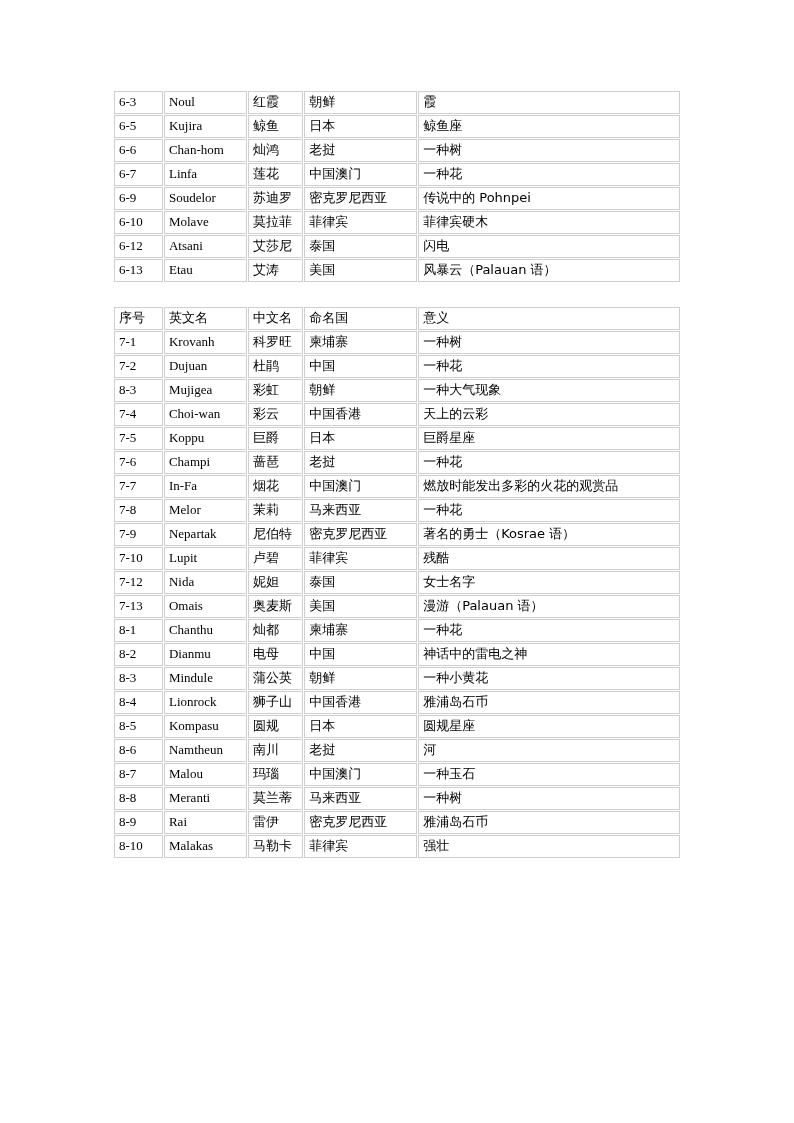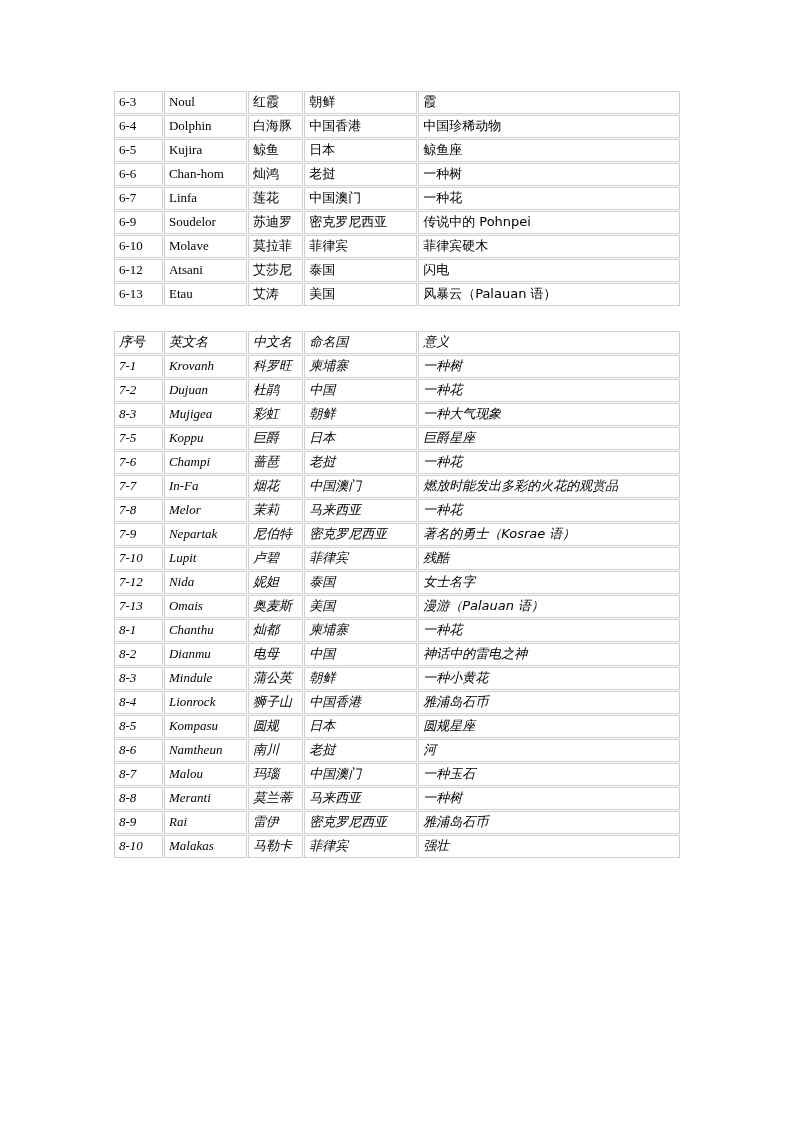--- a/index.html
+++ b/index.html
@@ -23,21 +23,20 @@
   }
   table.doc-table {
     border-collapse: separate;
     border-spacing: 1px 1px;
     width: 568px;
     table-layout: fixed;
     margin: 0;
   }
   table.doc-table + table.doc-table {
     margin-top: 23px;
-    font-style: italic;
   }
   table.doc-table td,
   table.doc-table th {
     border: 1px solid #cfcfcf;
     height: 20px;
     padding: 0px 4px 1px 4px;
     font-size: 13px;
     line-height: 20px;
     font-weight: normal;
     text-align: left;
@@ -75,27 +74,20 @@
         </colgroup>
         <tbody>
           <tr>
             <td class="latin">6-3</td>
             <td class="latin">Noul</td>
             <td class="mixed">红霞</td>
             <td class="mixed">朝鲜</td>
             <td class="mixed">霞</td>
           </tr>
           <tr>
-            <td class="latin">6-4</td>
-            <td class="latin">Dolphin</td>
-            <td class="mixed">白海豚</td>
-            <td class="mixed">中国香港</td>
-            <td class="mixed">中国珍稀动物</td>
-          </tr>
-          <tr>
             <td class="latin">6-5</td>
             <td class="latin">Kujira</td>
             <td class="mixed">鲸鱼</td>
             <td class="mixed">日本</td>
             <td class="mixed">鲸鱼座</td>
           </tr>
           <tr>
             <td class="latin">6-6</td>
             <td class="latin">Chan-hom</td>
             <td class="mixed">灿鸿</td>
@@ -172,20 +164,27 @@
             <td class="mixed">一种花</td>
           </tr>
           <tr>
             <td class="latin">8-3</td>
             <td class="latin">Mujigea</td>
             <td class="mixed">彩虹</td>
             <td class="mixed">朝鲜</td>
             <td class="mixed">一种大气现象</td>
           </tr>
           <tr>
+            <td class="latin">7-4</td>
+            <td class="latin">Choi-wan</td>
+            <td class="mixed">彩云</td>
+            <td class="mixed">中国香港</td>
+            <td class="mixed">天上的云彩</td>
+          </tr>
+          <tr>
             <td class="latin">7-5</td>
             <td class="latin">Koppu</td>
             <td class="mixed">巨爵</td>
             <td class="mixed">日本</td>
             <td class="mixed">巨爵星座</td>
           </tr>
           <tr>
             <td class="latin">7-6</td>
             <td class="latin">Champi</td>
             <td class="mixed">蔷琶</td>

